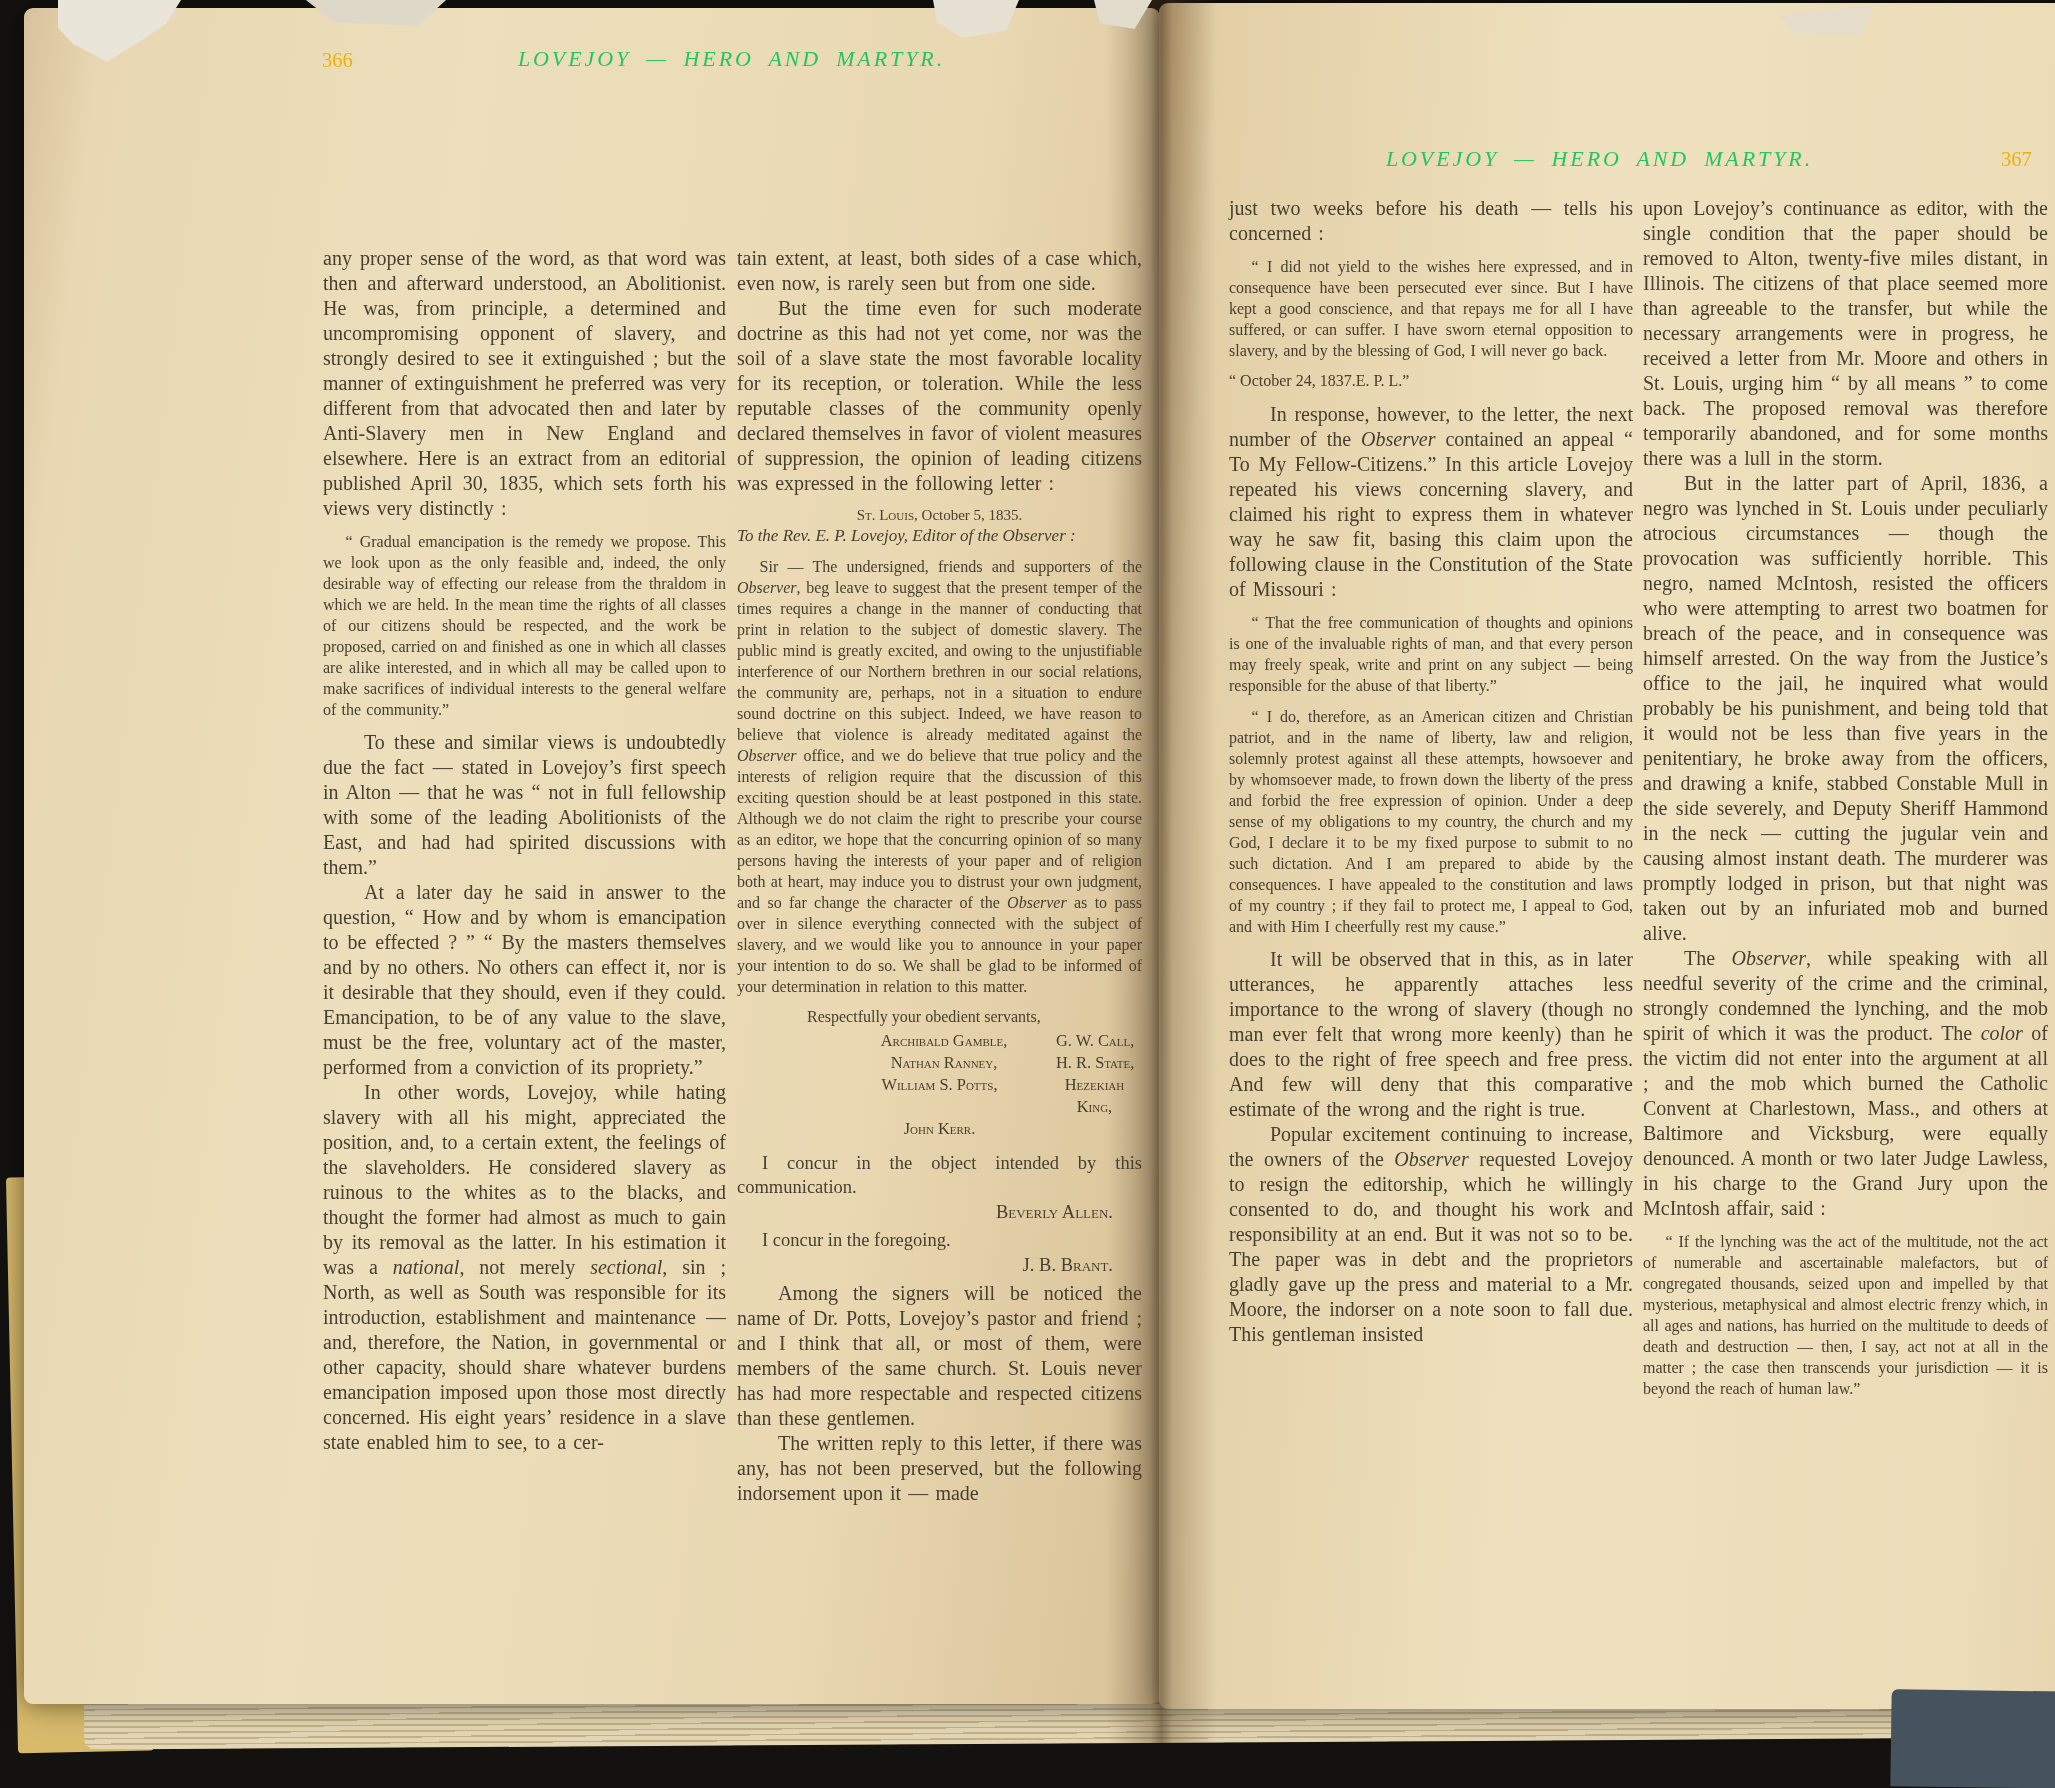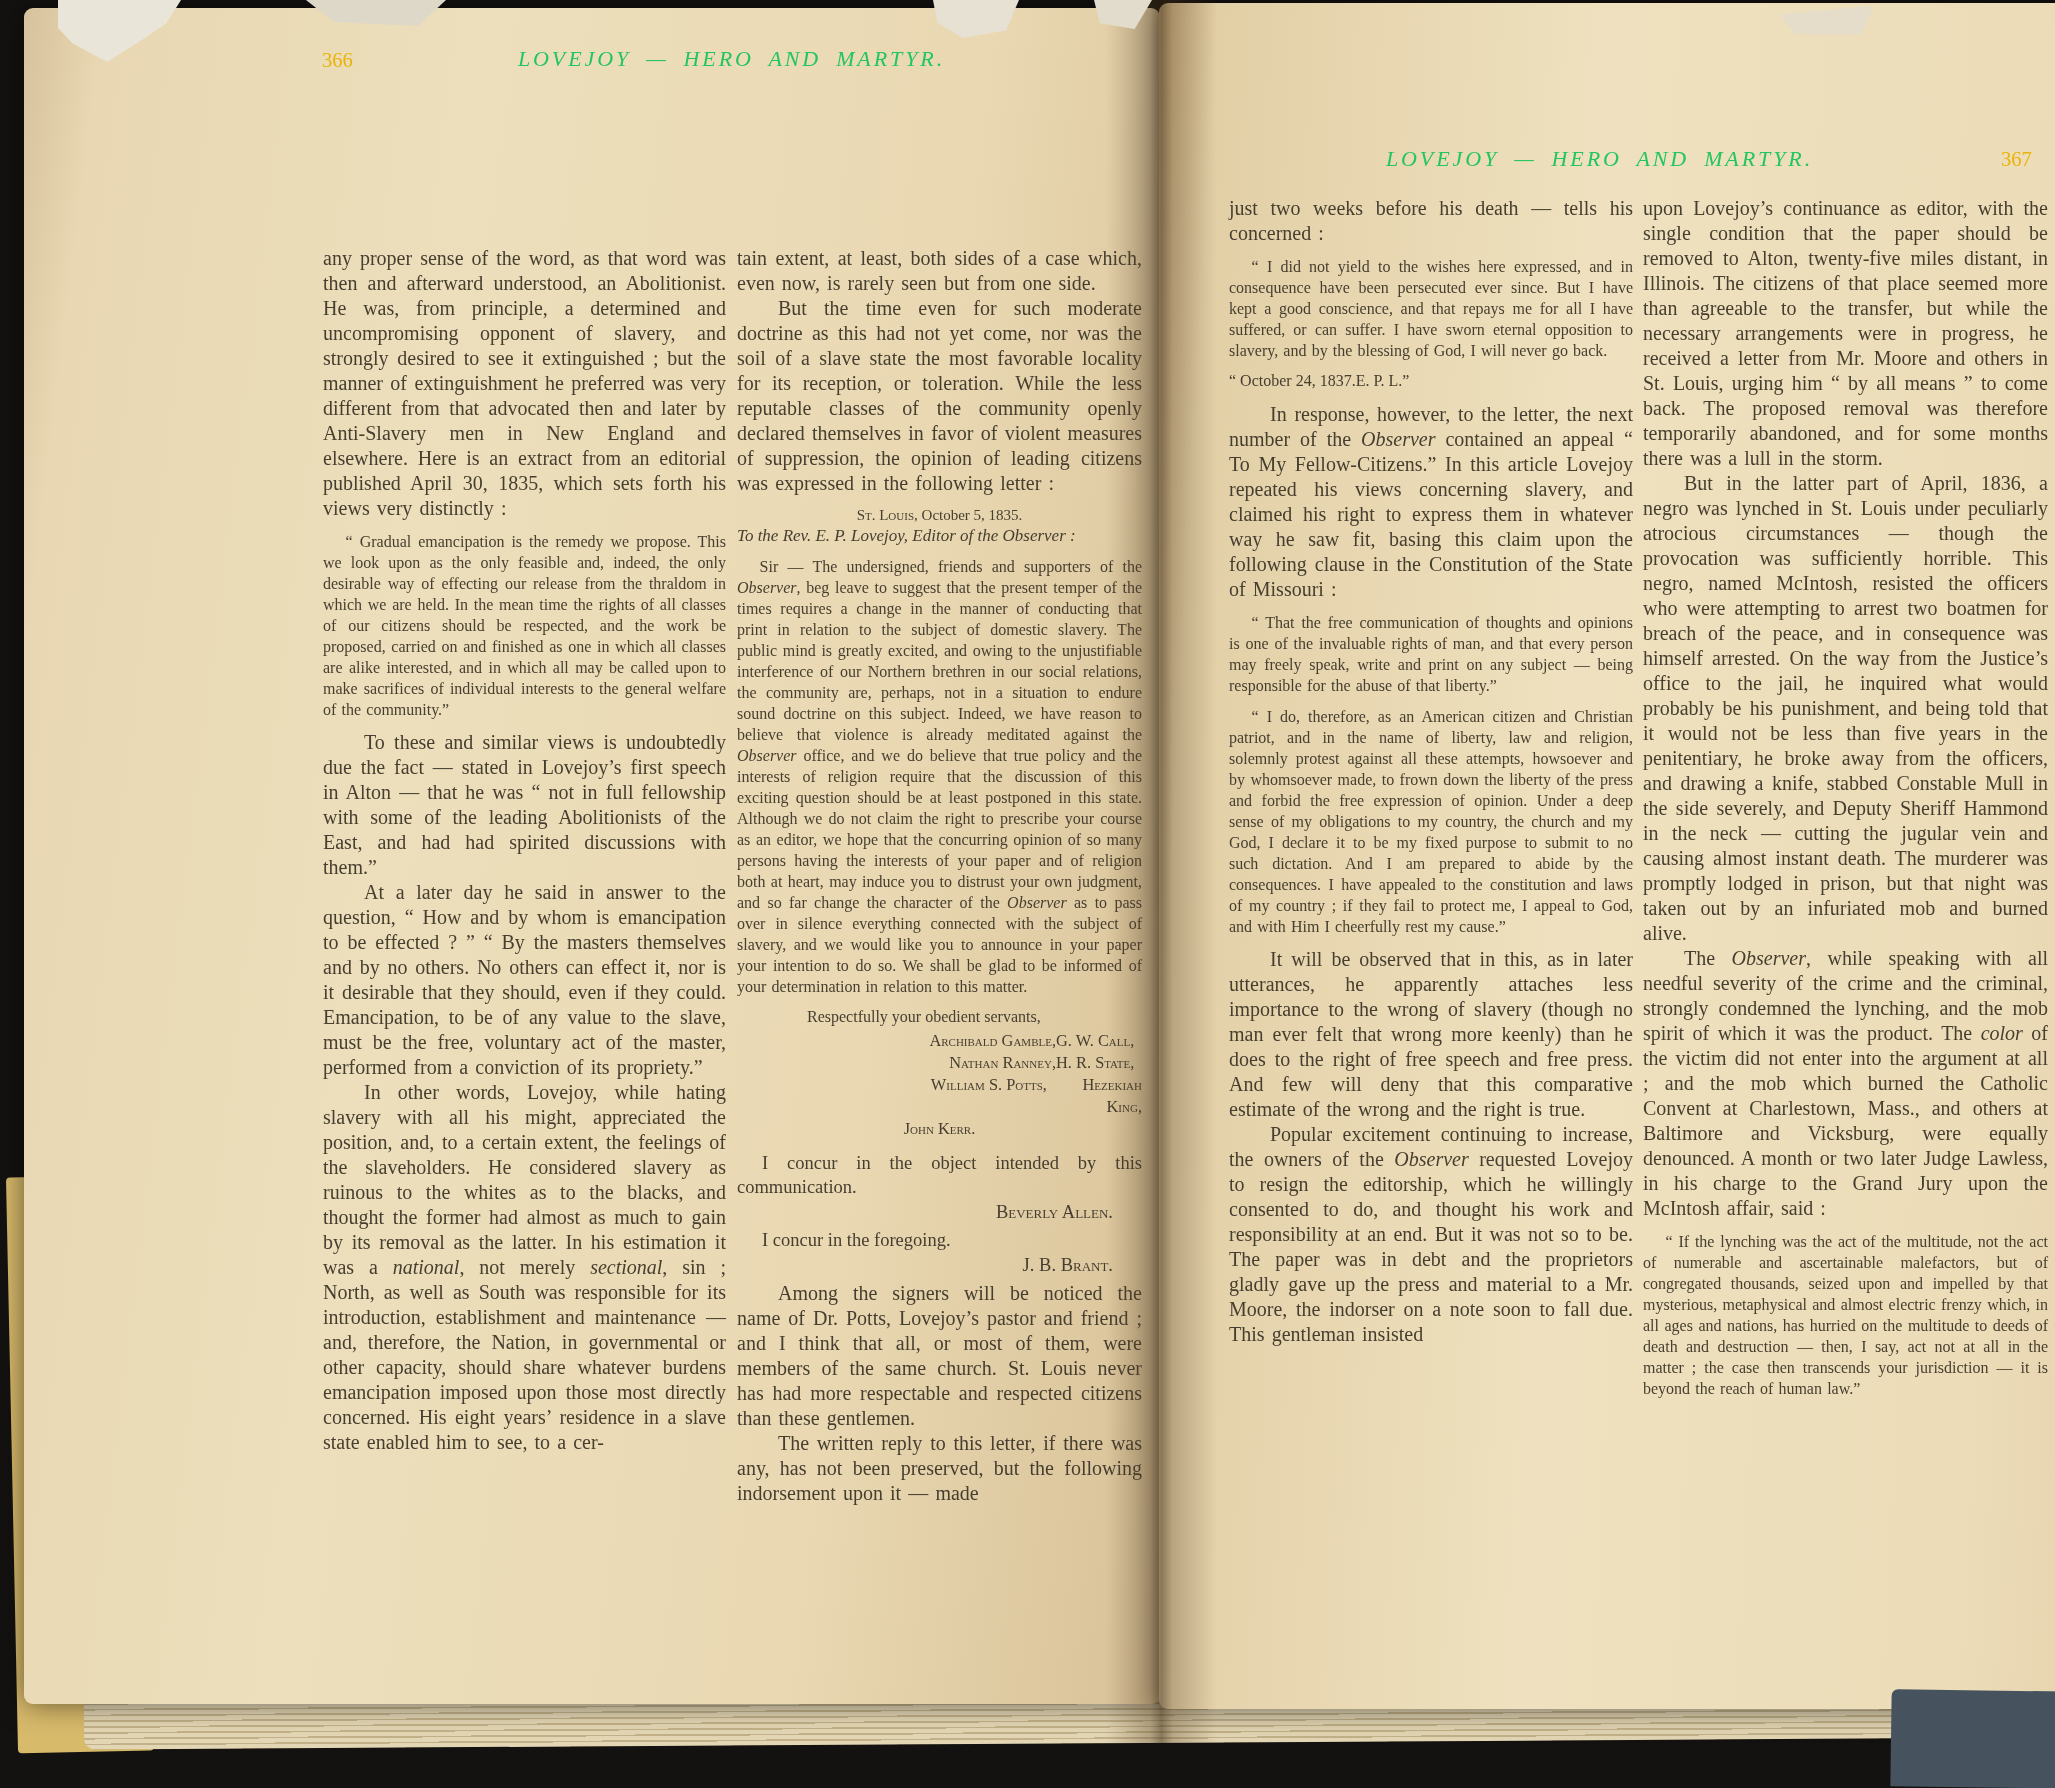--- a/index.html
+++ b/index.html
@@ -48,21 +48,21 @@
   #rp-col1{left:1229px;top:196px;width:404px;}
   #rp-col2{left:1643px;top:196px;width:405px;}
 
   .bp{font-size:20px;line-height:25px;margin:0;text-indent:41px;word-spacing:2.1px;}
   .np{text-indent:0;}
   .qp{font-size:16px;line-height:21px;margin:10px 0;text-indent:22.6px;word-spacing:1.2px;}
   .dl{font-size:15px;margin:10.7px 0 1.6px;text-align:center;text-indent:0;}
   .sc{font-variant:small-caps;}
   .sal{font-size:17px;font-style:italic;margin:2.5px 0 5.8px;text-indent:0;text-align:left;}
   .cl{font-size:16px;line-height:20.6px;margin:3.3px 0 2.5px;text-indent:70px;text-align:left;}
-  .sigrow{display:flex;font-size:16.4px;line-height:22px;font-variant:small-caps;text-align:right;}
+  .sigrow{display:flex;font-size:16.4px;line-height:22px;font-variant:small-caps;text-align:center;}
   .sigrow .s1{margin-left:95px;width:224px;}
   .sigc{font-size:16.4px;line-height:22px;font-variant:small-caps;text-align:center;text-indent:0;margin:0 0 10.7px;}
   .concur{font-size:18.5px;line-height:24px;margin:0;text-indent:25px;}
   .sigr{font-size:18.5px;line-height:24px;font-variant:small-caps;text-align:right;padding-right:29px;margin:0.8px 0 4.1px;}
   .qrow{display:flex;justify-content:flex-start;font-size:16px;line-height:20.4px;margin:0 0 10.7px;padding-right:22.6px;text-indent:0;}
 </style>
 </head>
 <body>
 
 <div id="scene">

